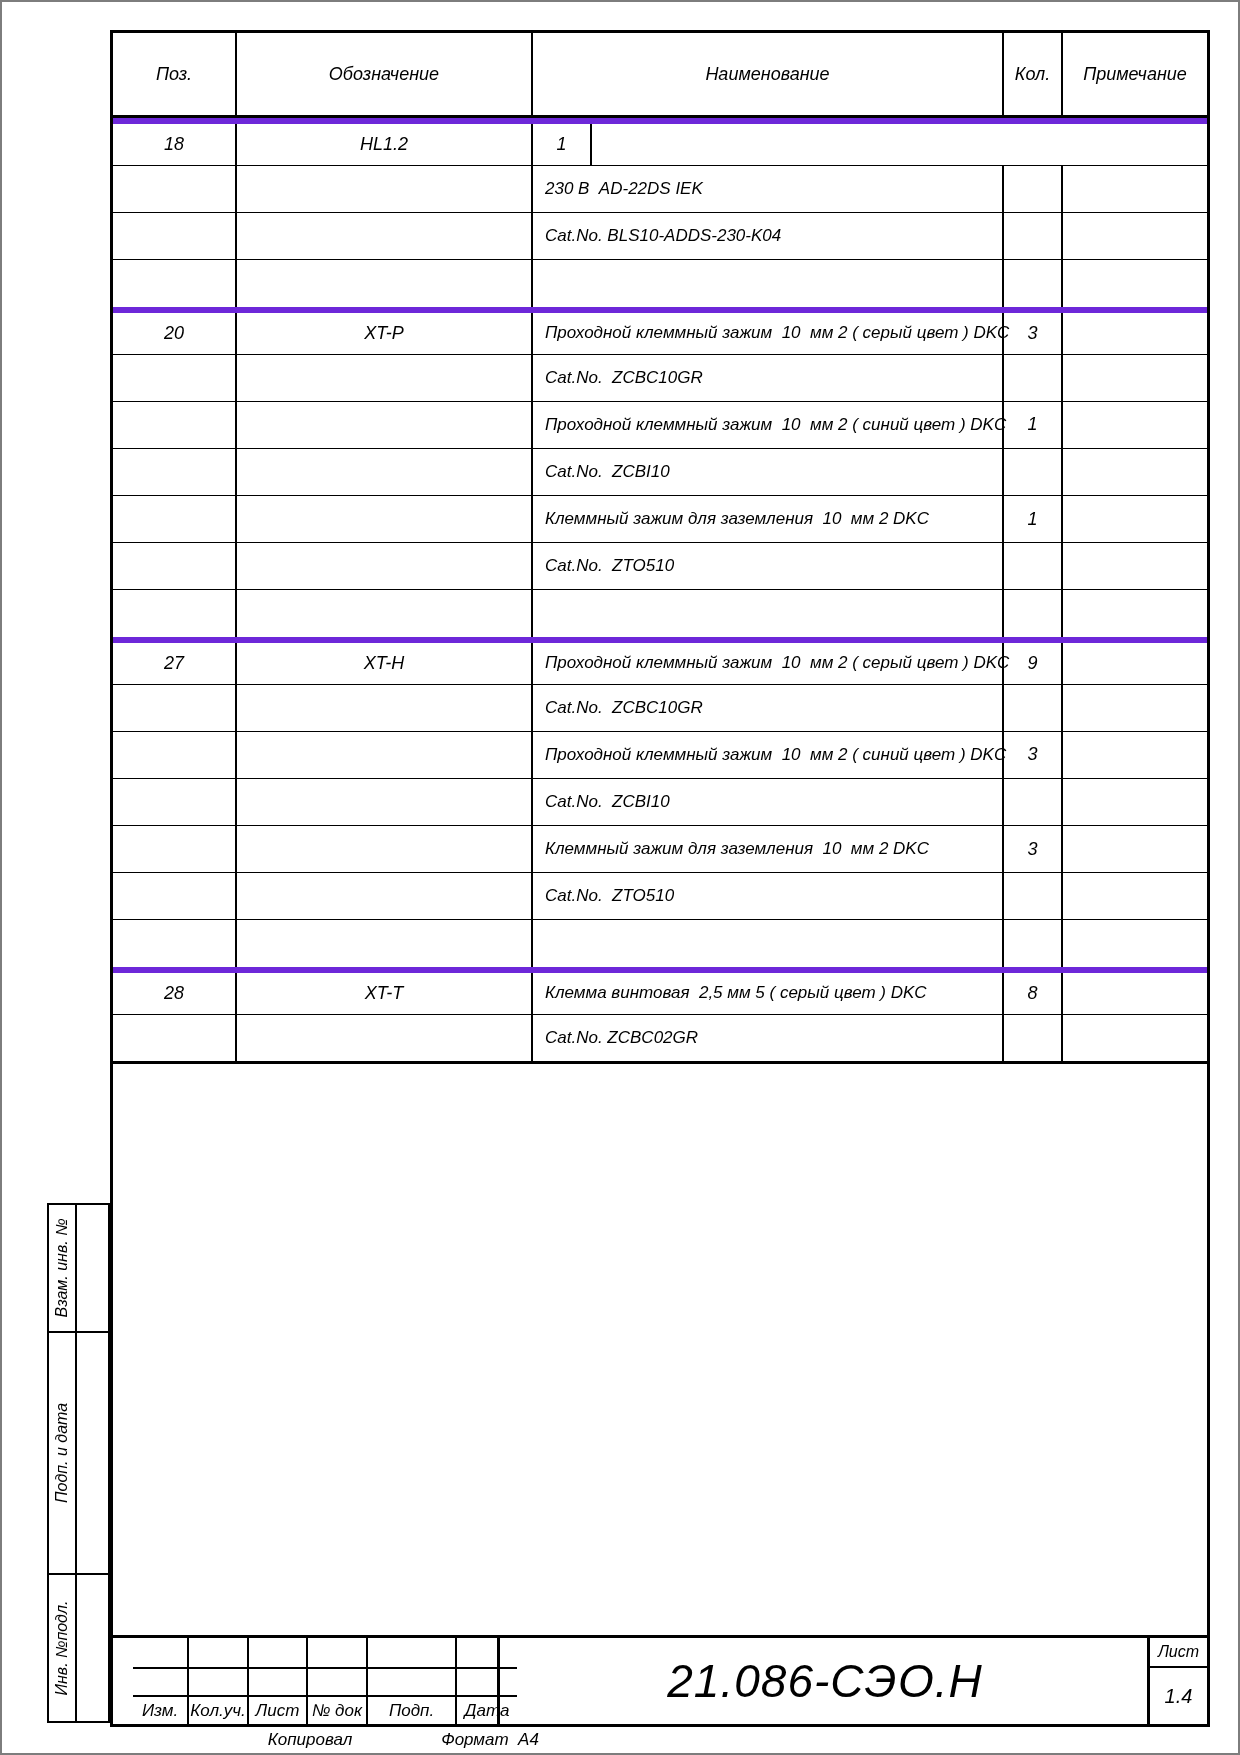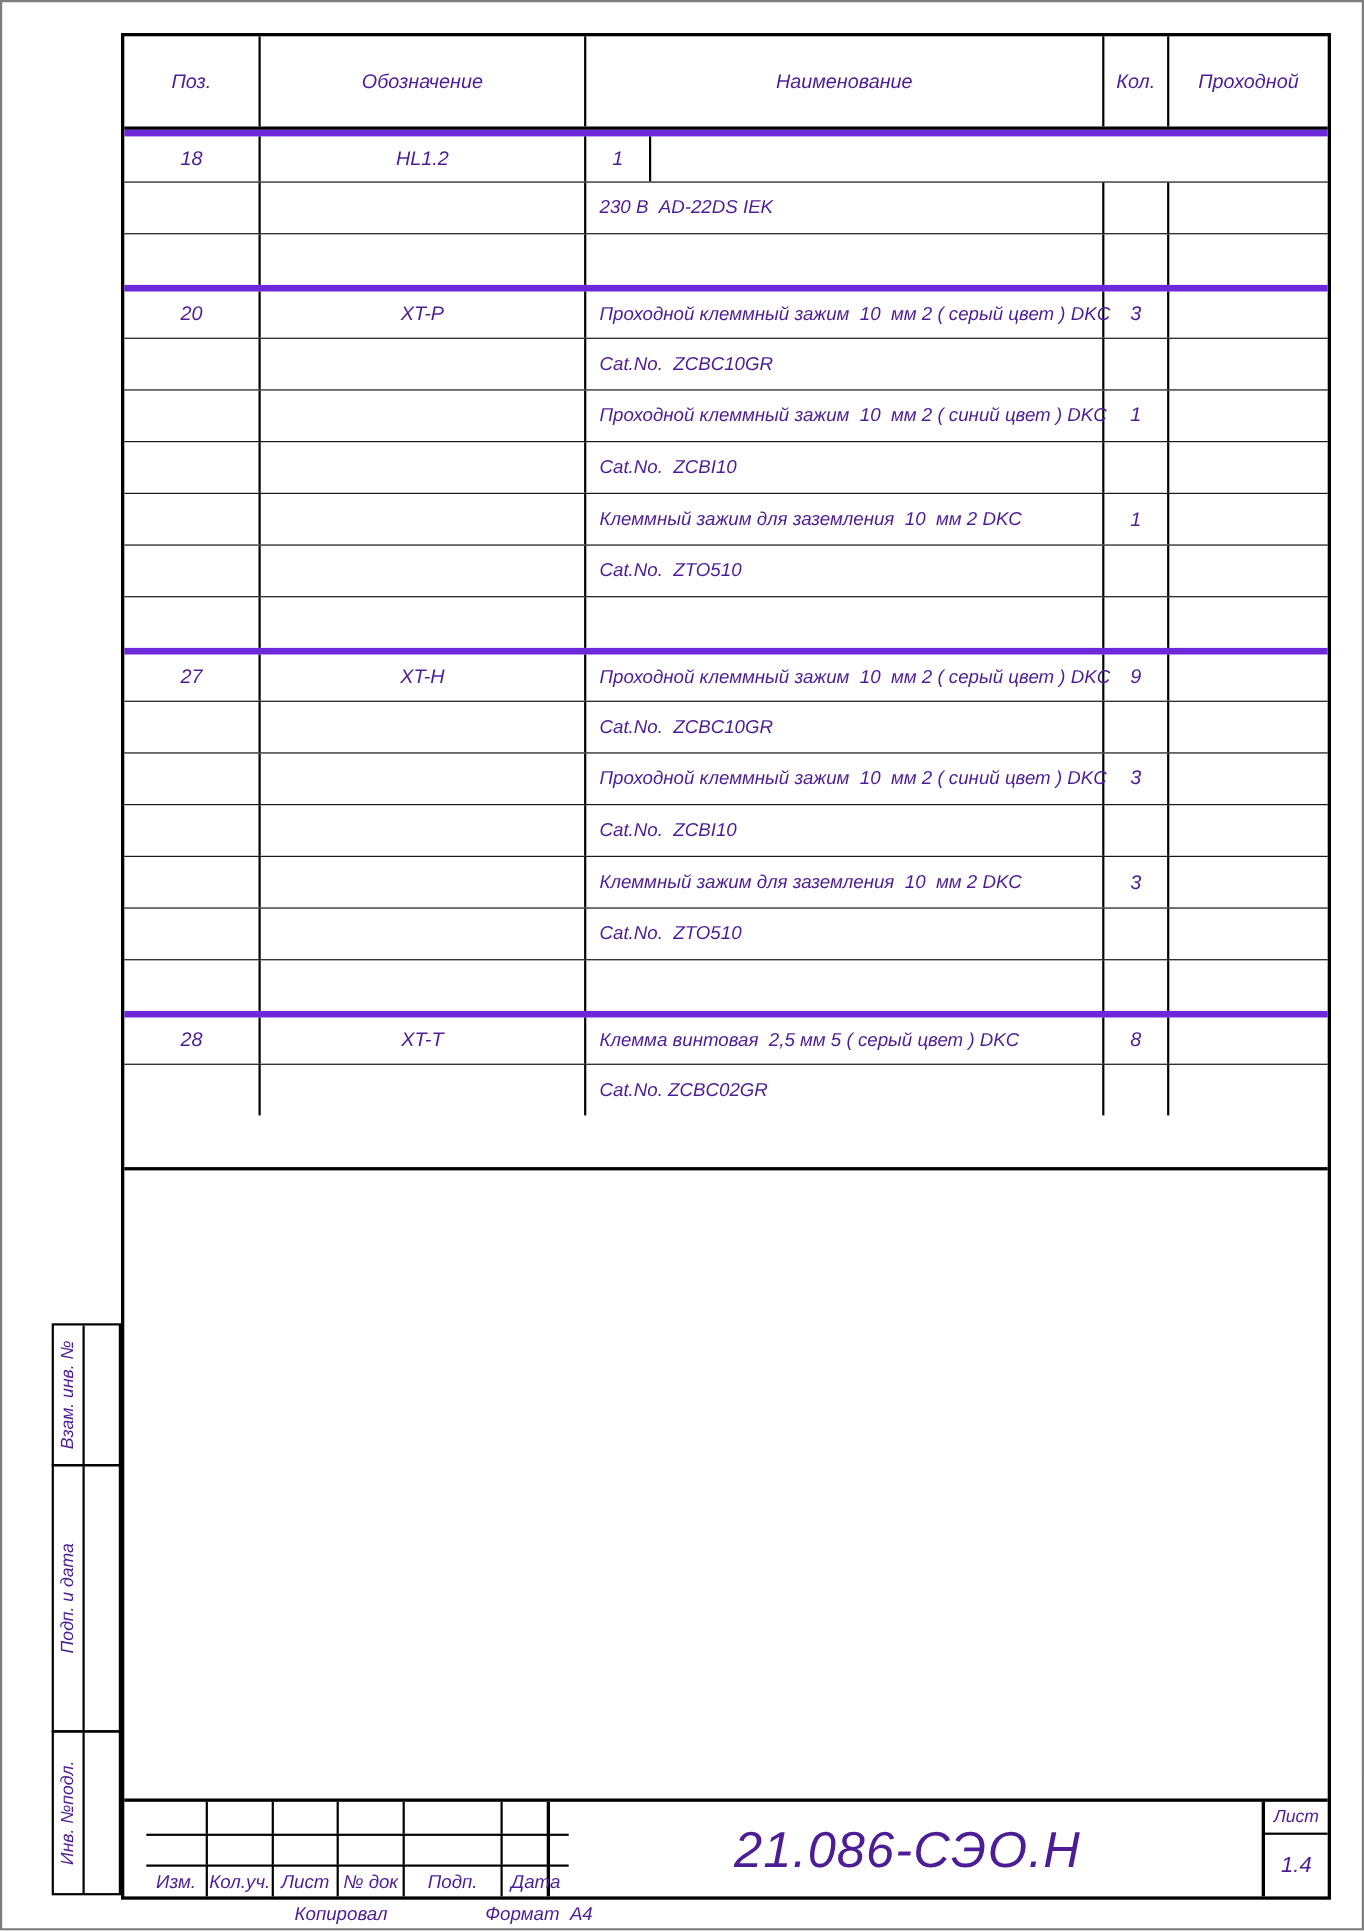--- a/index.html
+++ b/index.html
@@ -1,18 +1,18 @@
 <!DOCTYPE html>
 <html><head>
 <meta charset="utf-8">
 <style>
   html,body{margin:0;padding:0;background:#e8e8e8;}
   .page{
     position:relative;width:1240px;height:1755px;background:#ffffff;
-    font-family:"Liberation Sans",sans-serif;font-style:italic;color:#4c1d95;
+    font-family:"Liberation Sans",sans-serif;font-style:italic;color:#000000;
     box-shadow:inset 0 0 0 2px #7d7d7d;overflow:hidden;
   }
   
   .frame{
     position:absolute;left:110px;top:30px;width:1100px;height:1697px;
     border:3px solid #000;box-sizing:border-box;
   }
   
   .thead{
     position:absolute;left:0;top:0;right:0;height:85px;display:flex;
@@ -85,34 +85,41 @@
 
 <div class="page">
 
   <div class="frame">
 
     <div class="thead">
       <div class="hcell c-poz">Поз.</div>
       <div class="hcell c-desig">Обозначение</div>
       <div class="hcell c-name">Наименование</div>
       <div class="hcell c-qty">Кол.</div>
-      <div class="hcell c-note">Проходной</div>
+      <div class="hcell c-note">Примечание</div>
     </div>
 
     <div id="rows">
         <div class="row thick">
           <div class="cell c-poz">18</div>
           <div class="cell c-desig">HL1.2</div>
           <div class="cell c-qty">1</div>
           <div class="cell c-note"></div>
         </div>
         <div class="row">
           <div class="cell c-poz"></div>
           <div class="cell c-desig"></div>
           <div class="cell c-name">230 В  AD-22DS IEK</div>
+          <div class="cell c-qty"></div>
+          <div class="cell c-note"></div>
+        </div>
+        <div class="row">
+          <div class="cell c-poz"></div>
+          <div class="cell c-desig"></div>
+          <div class="cell c-name">Cat.No. BLS10-ADDS-230-K04</div>
           <div class="cell c-qty"></div>
           <div class="cell c-note"></div>
         </div>
         <div class="row">
           <div class="cell c-poz"></div>
           <div class="cell c-desig"></div>
           <div class="cell c-name"></div>
           <div class="cell c-qty"></div>
           <div class="cell c-note"></div>
         </div>

